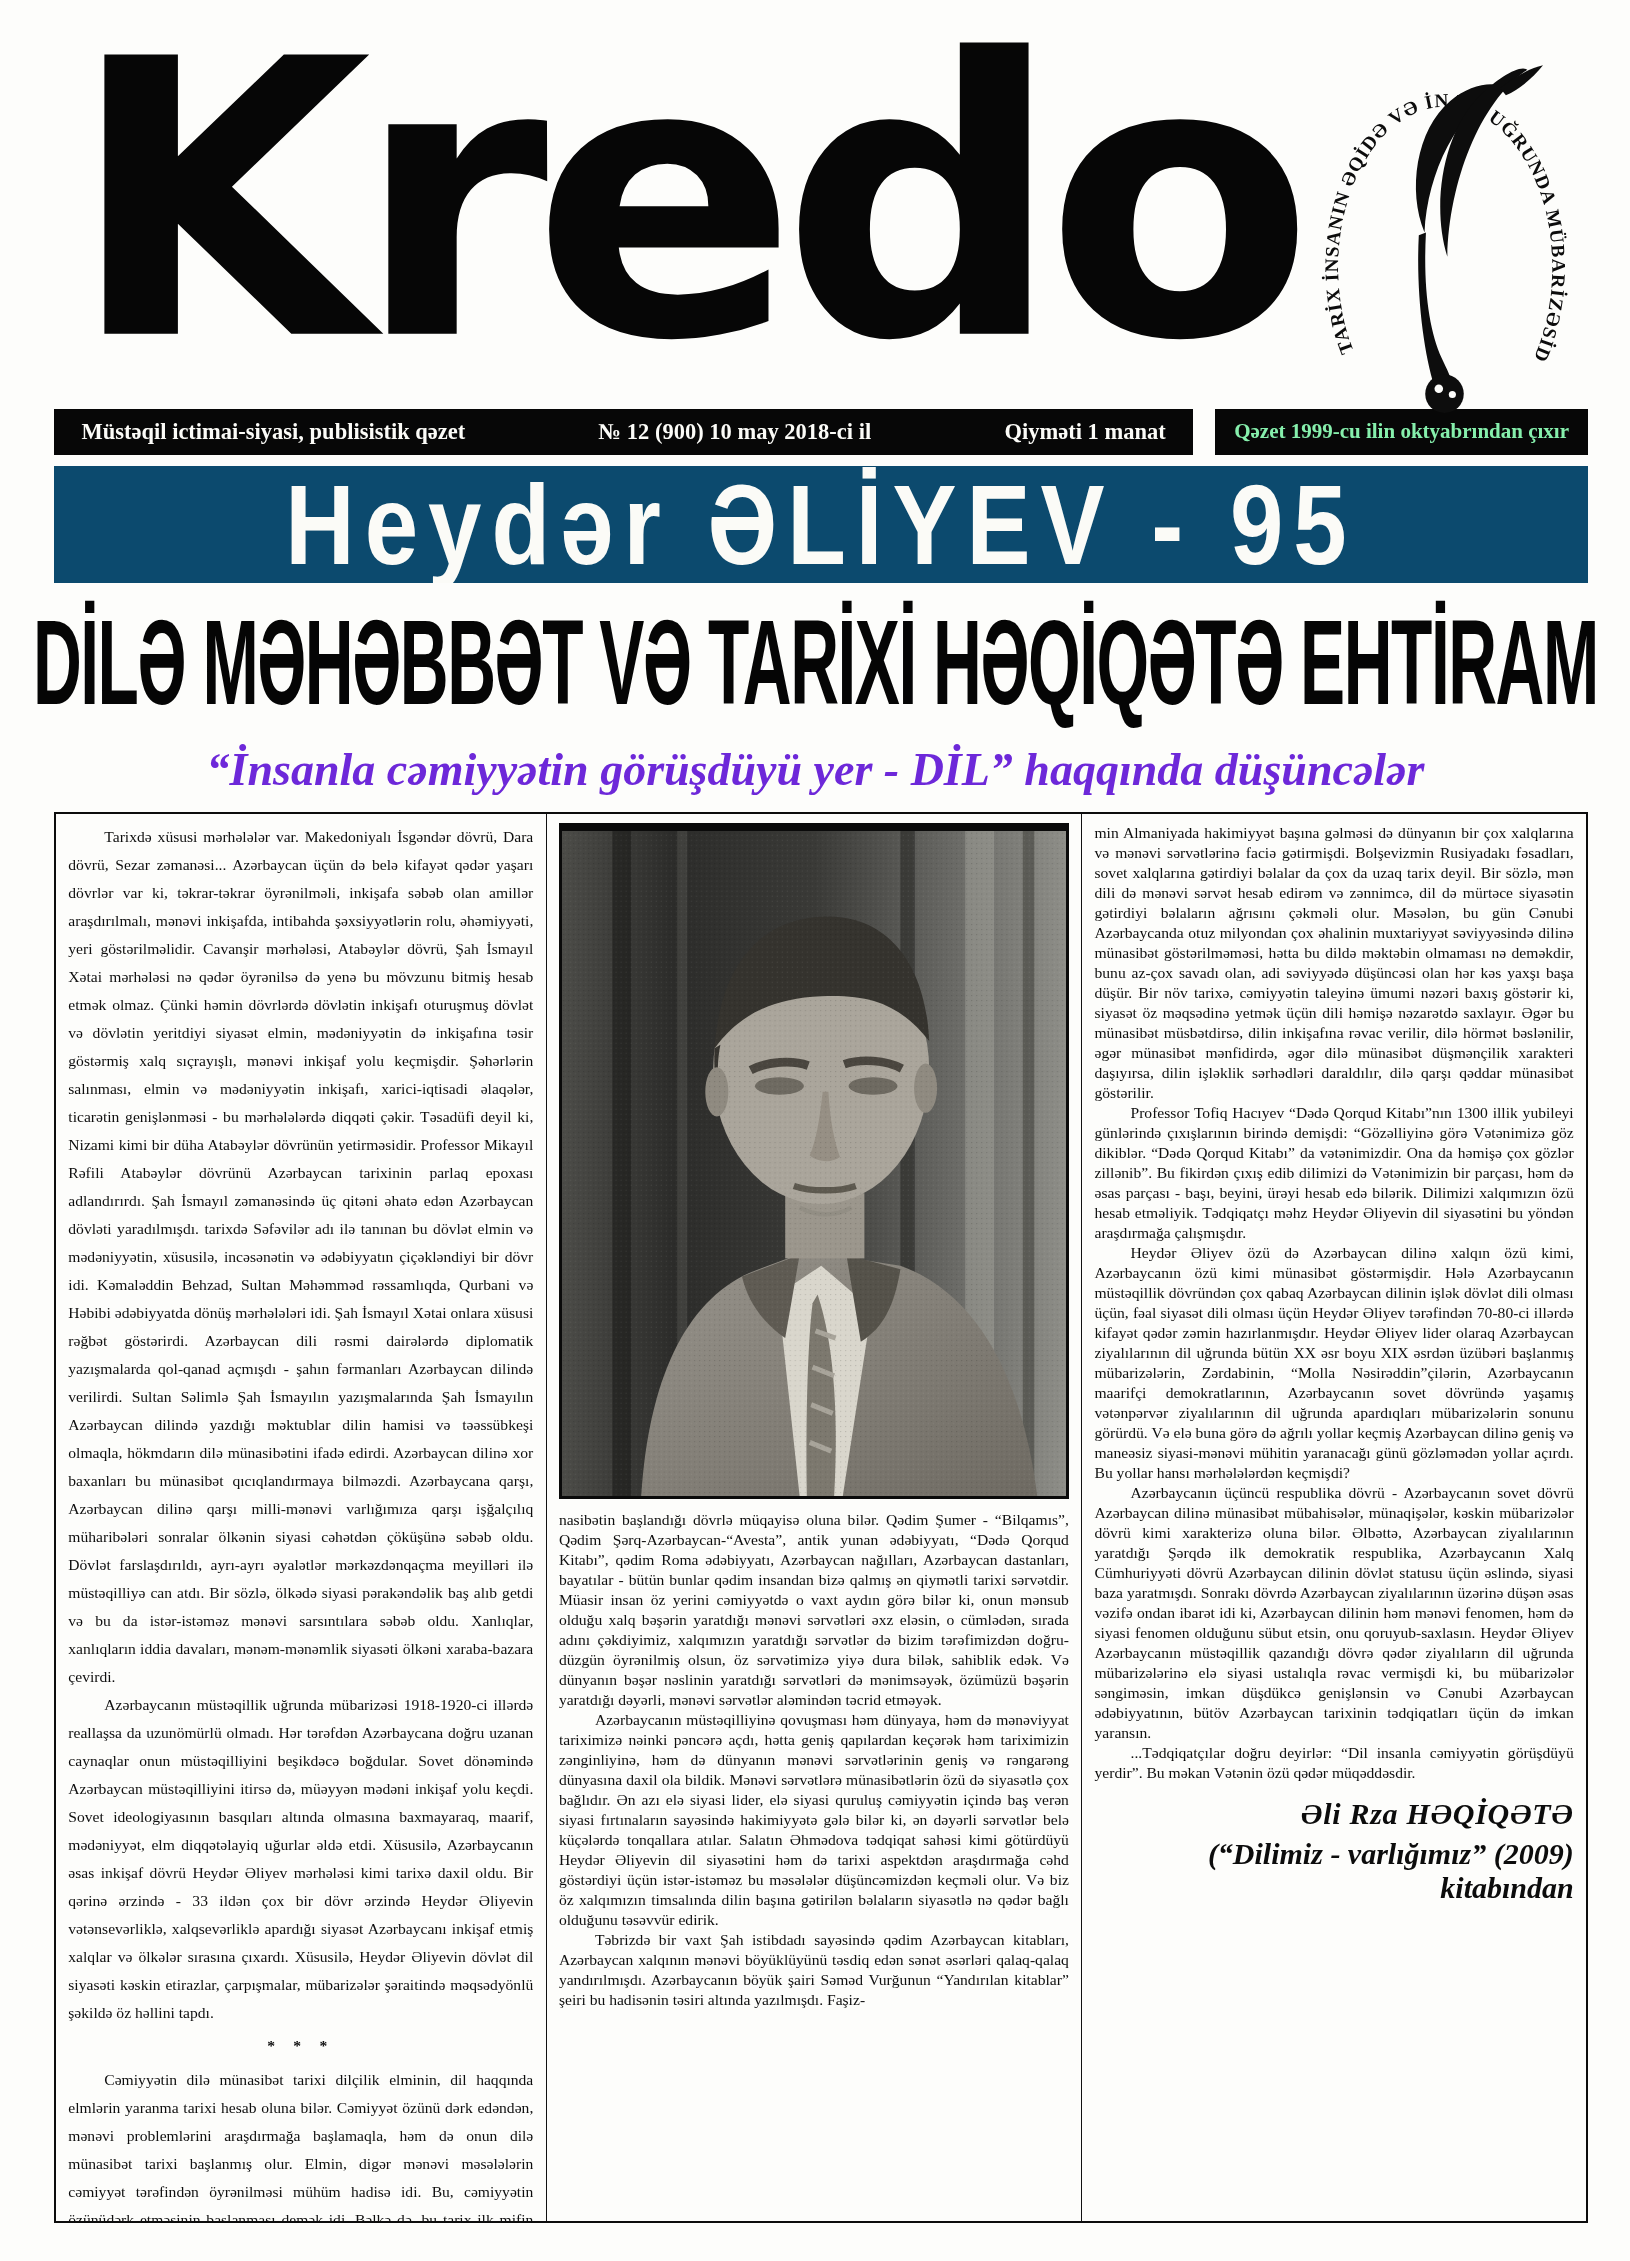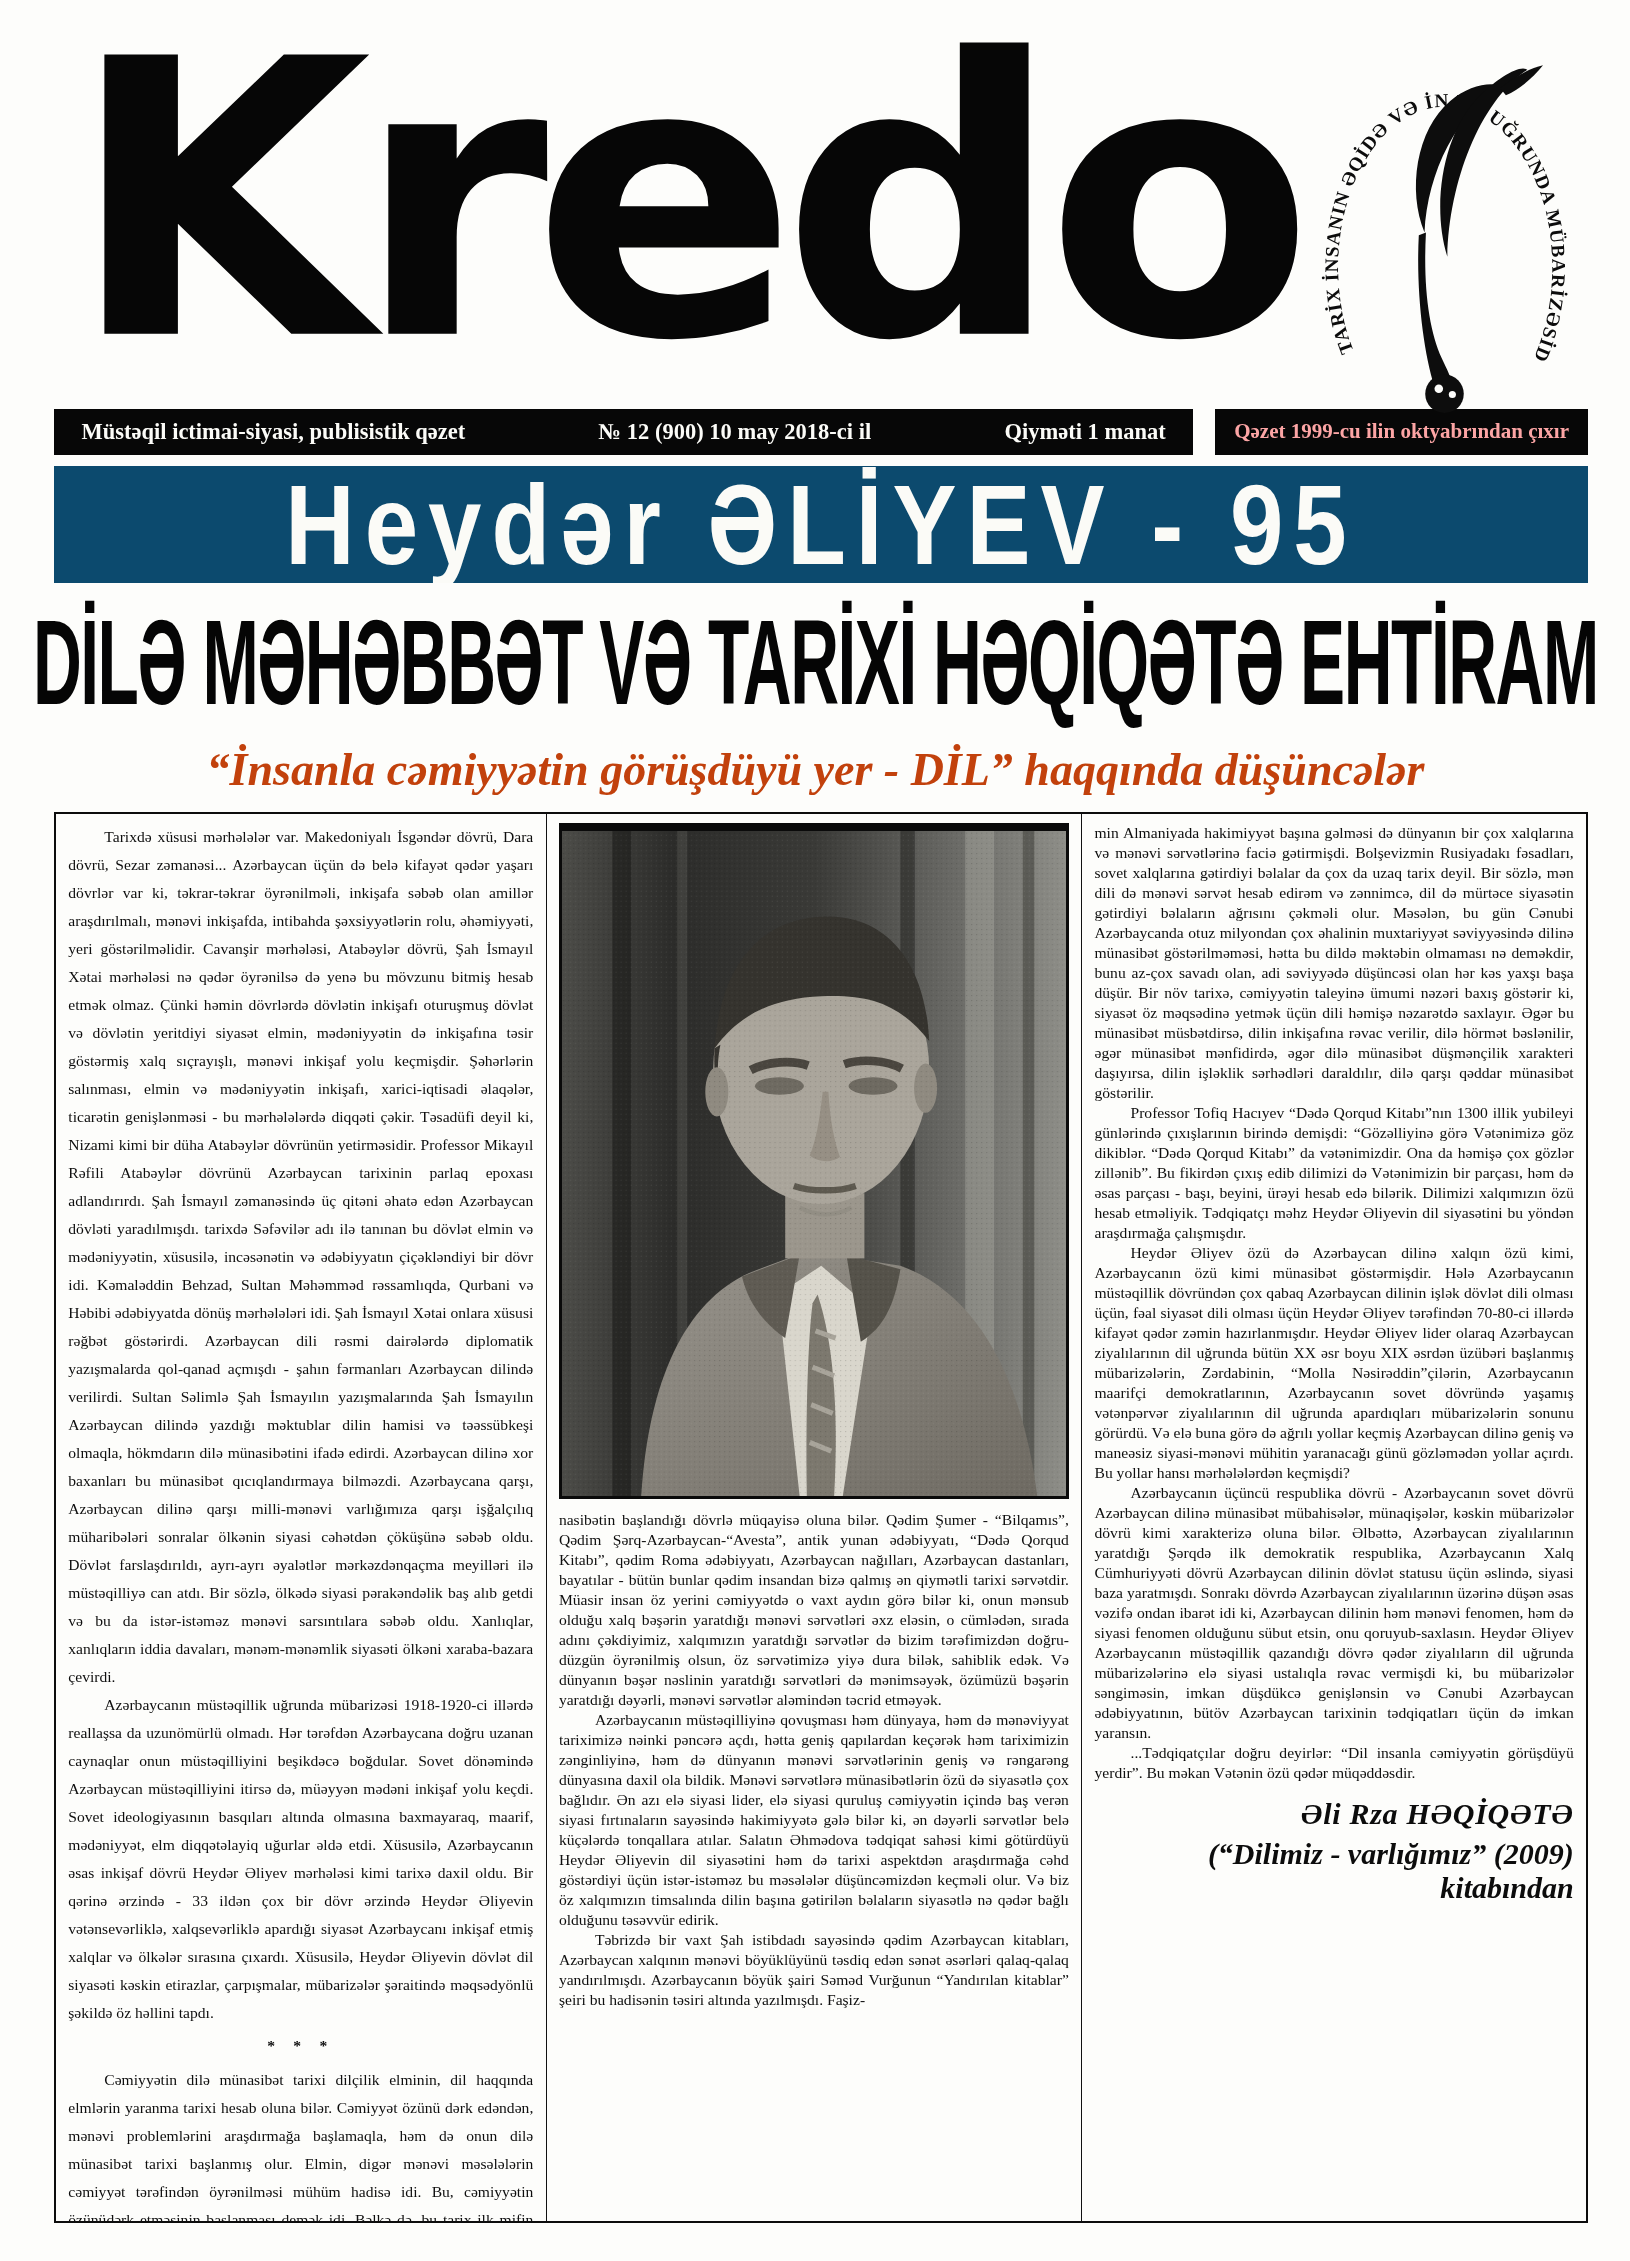--- a/index.html
+++ b/index.html
@@ -27,21 +27,21 @@
 
   
   .info-row{display:flex;gap:22px;margin:11.6px 43px 0 54px;height:46px;}
   .info-main{
     flex:1;background:#070707;color:#fcfcf8;
     display:flex;align-items:center;justify-content:space-between;
     padding:0 27.5px;
     font-weight:bold;font-size:22.5px;font-family:"Liberation Serif",serif;
   }
   .info-right{
-    background:#070707;color:#fca5a5;display:flex;align-items:center;
+    background:#070707;color:#86efac;display:flex;align-items:center;
     padding:0 19px;font-weight:bold;font-size:21px;white-space:nowrap;
   }
 
   
   .banner{
     margin:11.6px 43px 0 54px;height:117px;background:#0c4a6e;color:#fbfbf7;
     display:flex;align-items:center;justify-content:center;overflow:hidden;
   }
   .banner span{
     font-family:"Liberation Sans", sans-serif;font-weight:900;
@@ -54,21 +54,21 @@
     margin:10px 54px 0;height:144px;text-align:center;overflow:visible;
   }
   .headline span{
     display:inline-block;font-family:"Liberation Sans",sans-serif;
     font-weight:900;font-size:65px;letter-spacing:-1.4px;white-space:nowrap;
     transform:scale(1.04,1.85);transform-origin:center top;color:#050505;
   }
   .deck{
     margin:5.8px 54px 0;text-align:center;
     font-style:italic;font-weight:bold;font-size:46px;
-    font-family:"Liberation Serif",serif;color:#c2410c;
+    font-family:"Liberation Serif",serif;color:#6d28d9;
     white-space:nowrap;
   }
 
   
   .article{
     margin:16px 43px 0 54px;height:1407px;
     border:2.2px solid #0c0c0c;display:flex;overflow:hidden;background:#fdfdfb;
   }
   .col{padding:8.7px 12.3px 7.2px;overflow:hidden;}
   .col-left {width:465px;border-right:1.4px solid #111;}

